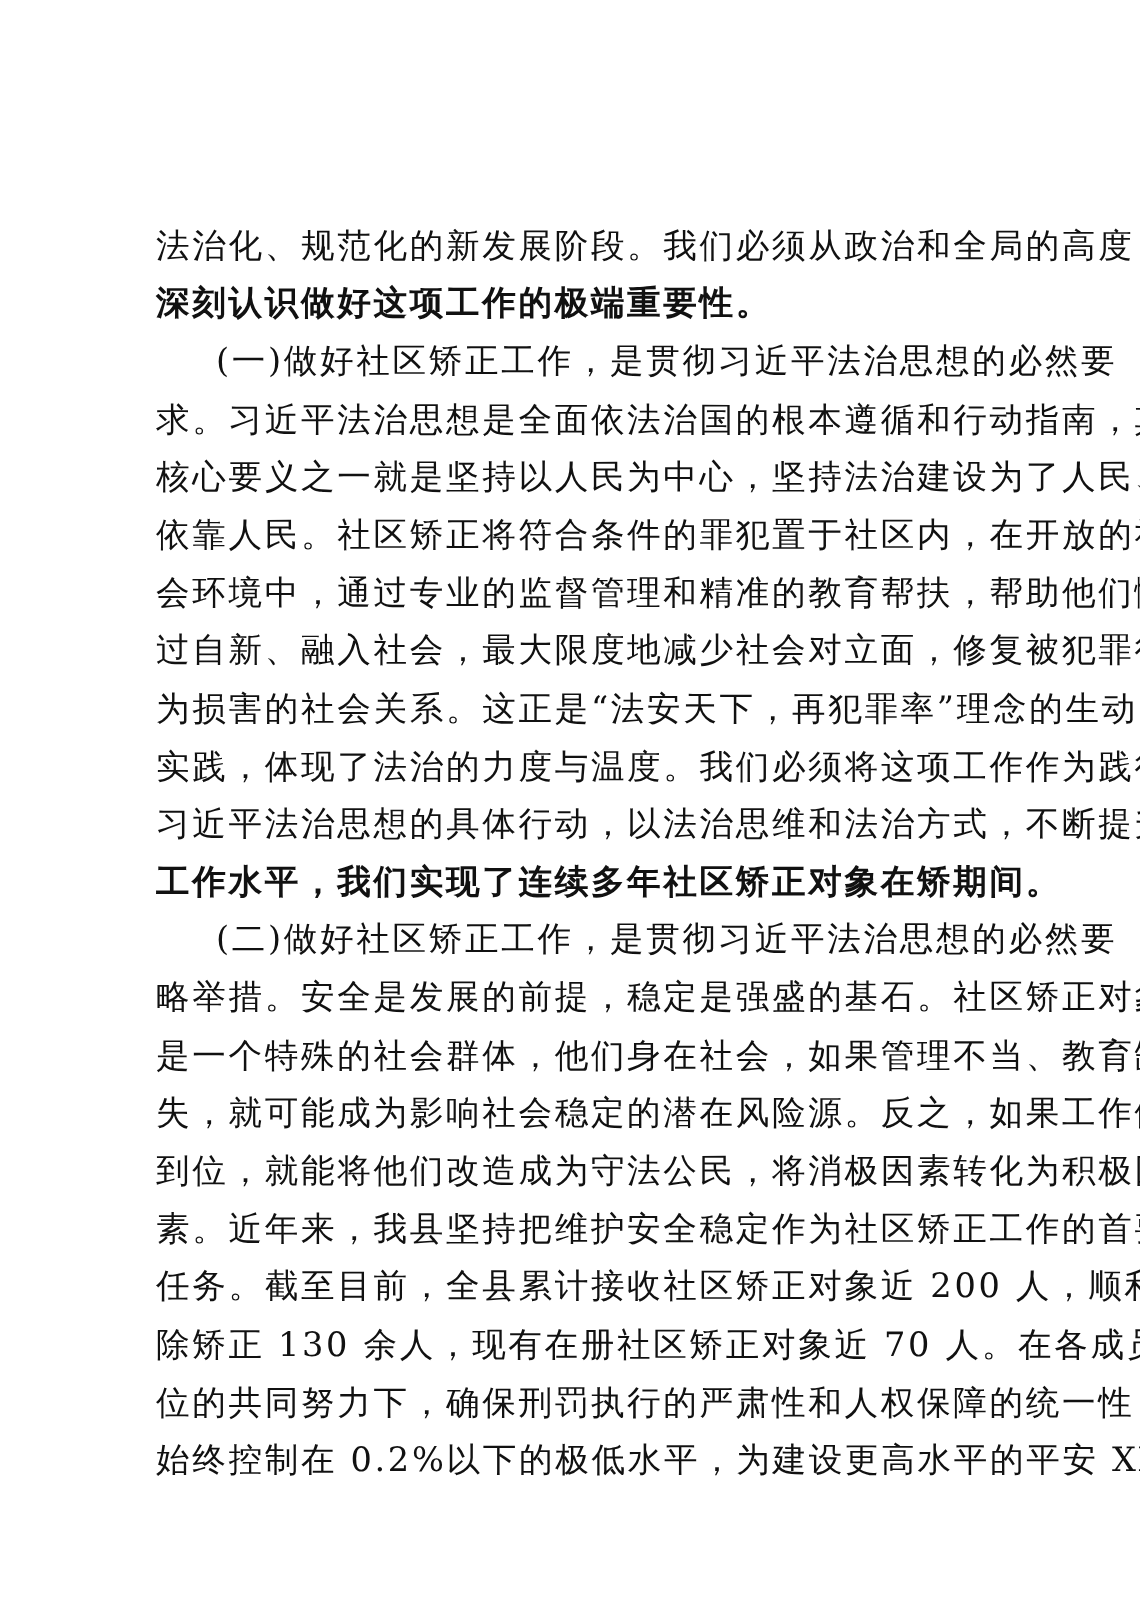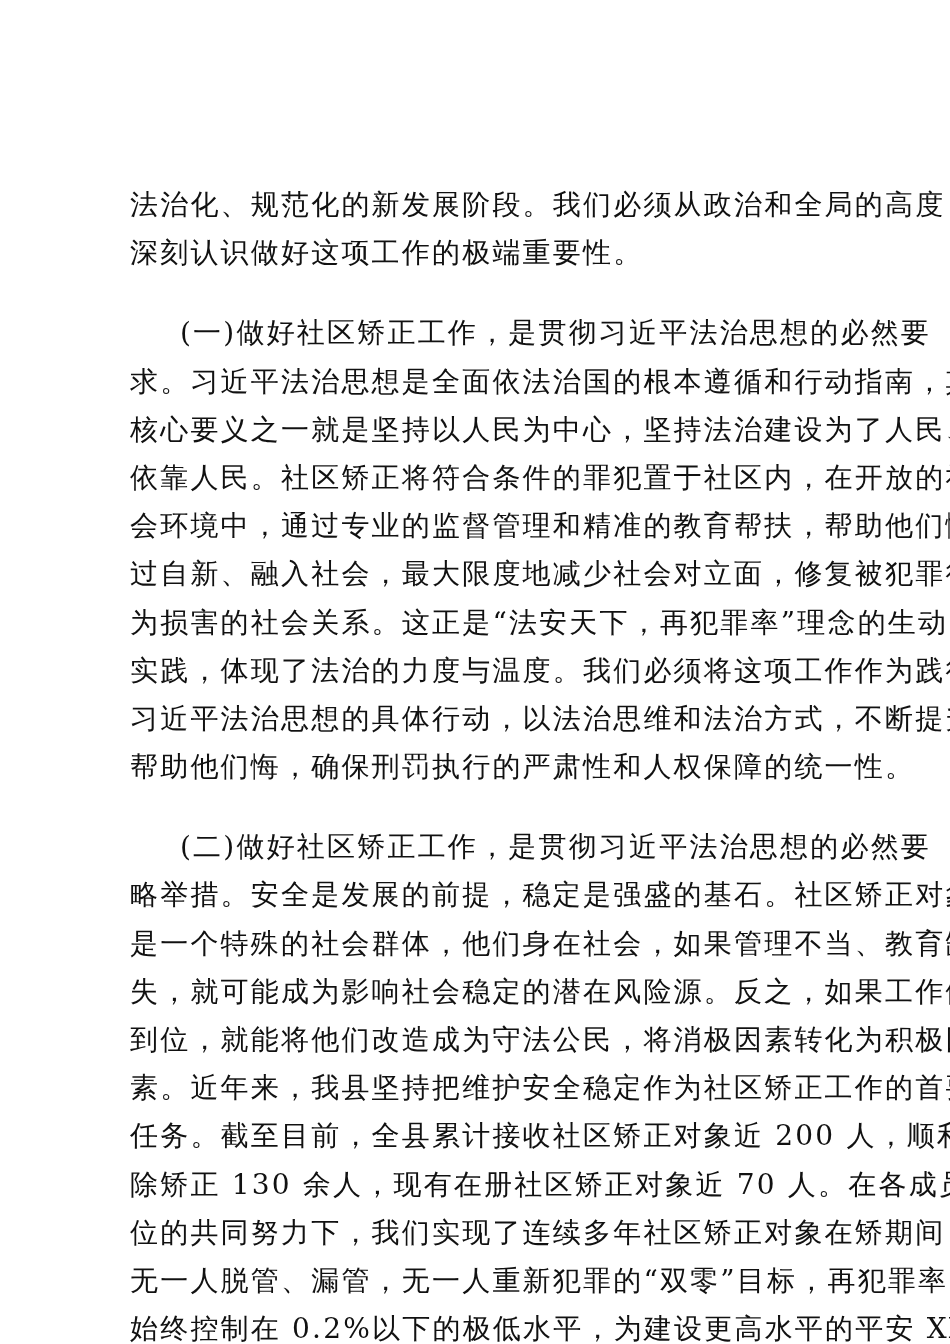--- a/index.html
+++ b/index.html
@@ -34,24 +34,24 @@
   }
   .line {
     display: block;
     white-space: nowrap;
     height: 48.2px;
     text-align: justify;
     text-align-last: justify;
   }
   .line.last {
     text-align-last: left;
+    font-weight: bold;
   }
   .line.indent {
     padding-left: 50px;
-    margin-top: 32px;
   }
 </style>
 </head>
 <body>
 
 <div class="page">
   <div class="body-text">
 
     <div>
       <span class="line">法治化、规范化的新发展阶段。我们必须从政治和全局的高度，</span>
@@ -61,31 +61,30 @@
     <div>
       <span class="line indent">(一)做好社区矫正工作，是贯彻习近平法治思想的必然要</span>
       <span class="line">求。习近平法治思想是全面依法治国的根本遵循和行动指南，其</span>
       <span class="line">核心要义之一就是坚持以人民为中心，坚持法治建设为了人民、</span>
       <span class="line">依靠人民。社区矫正将符合条件的罪犯置于社区内，在开放的社</span>
       <span class="line">会环境中，通过专业的监督管理和精准的教育帮扶，帮助他们悔</span>
       <span class="line">过自新、融入社会，最大限度地减少社会对立面，修复被犯罪行</span>
       <span class="line">为损害的社会关系。这正是“法安天下，再犯罪率”理念的生动</span>
       <span class="line">实践，体现了法治的力度与温度。我们必须将这项工作作为践行</span>
       <span class="line">习近平法治思想的具体行动，以法治思维和法治方式，不断提升</span>
-      <span class="line last">帮助他们悔，确保刑罚执行的严肃性和人权保障的统一性。</span>
+      <span class="line last">工作水平，我们实现了连续多年社区矫正对象在矫期间。</span>
     </div>
 
     <div>
       <span class="line indent">(二)做好社区矫正工作，是贯彻习近平法治思想的必然要</span>
       <span class="line">略举措。安全是发展的前提，稳定是强盛的基石。社区矫正对象</span>
       <span class="line">是一个特殊的社会群体，他们身在社会，如果管理不当、教育缺</span>
       <span class="line">失，就可能成为影响社会稳定的潜在风险源。反之，如果工作做</span>
       <span class="line">到位，就能将他们改造成为守法公民，将消极因素转化为积极因</span>
       <span class="line">素。近年来，我县坚持把维护安全稳定作为社区矫正工作的首要</span>
       <span class="line">任务。截至目前，全县累计接收社区矫正对象近 200 人，顺利解</span>
       <span class="line">除矫正 130 余人，现有在册社区矫正对象近 70 人。在各成员单</span>
-      <span class="line">位的共同努力下，我们实现了连续多年社区矫正对象在矫期间</span>
-      <span class="line">无一人脱管、漏管，无一人重新犯罪的“双零”目标，再犯罪率</span>
+      <span class="line">位的共同努力下，确保刑罚执行的严肃性和人权保障的统一性</span>
       <span class="line">始终控制在 0.2%以下的极低水平，为建设更高水平的平安 XX、</span>
     </div>
 
   </div>
 </div>
 
 </body></html>

